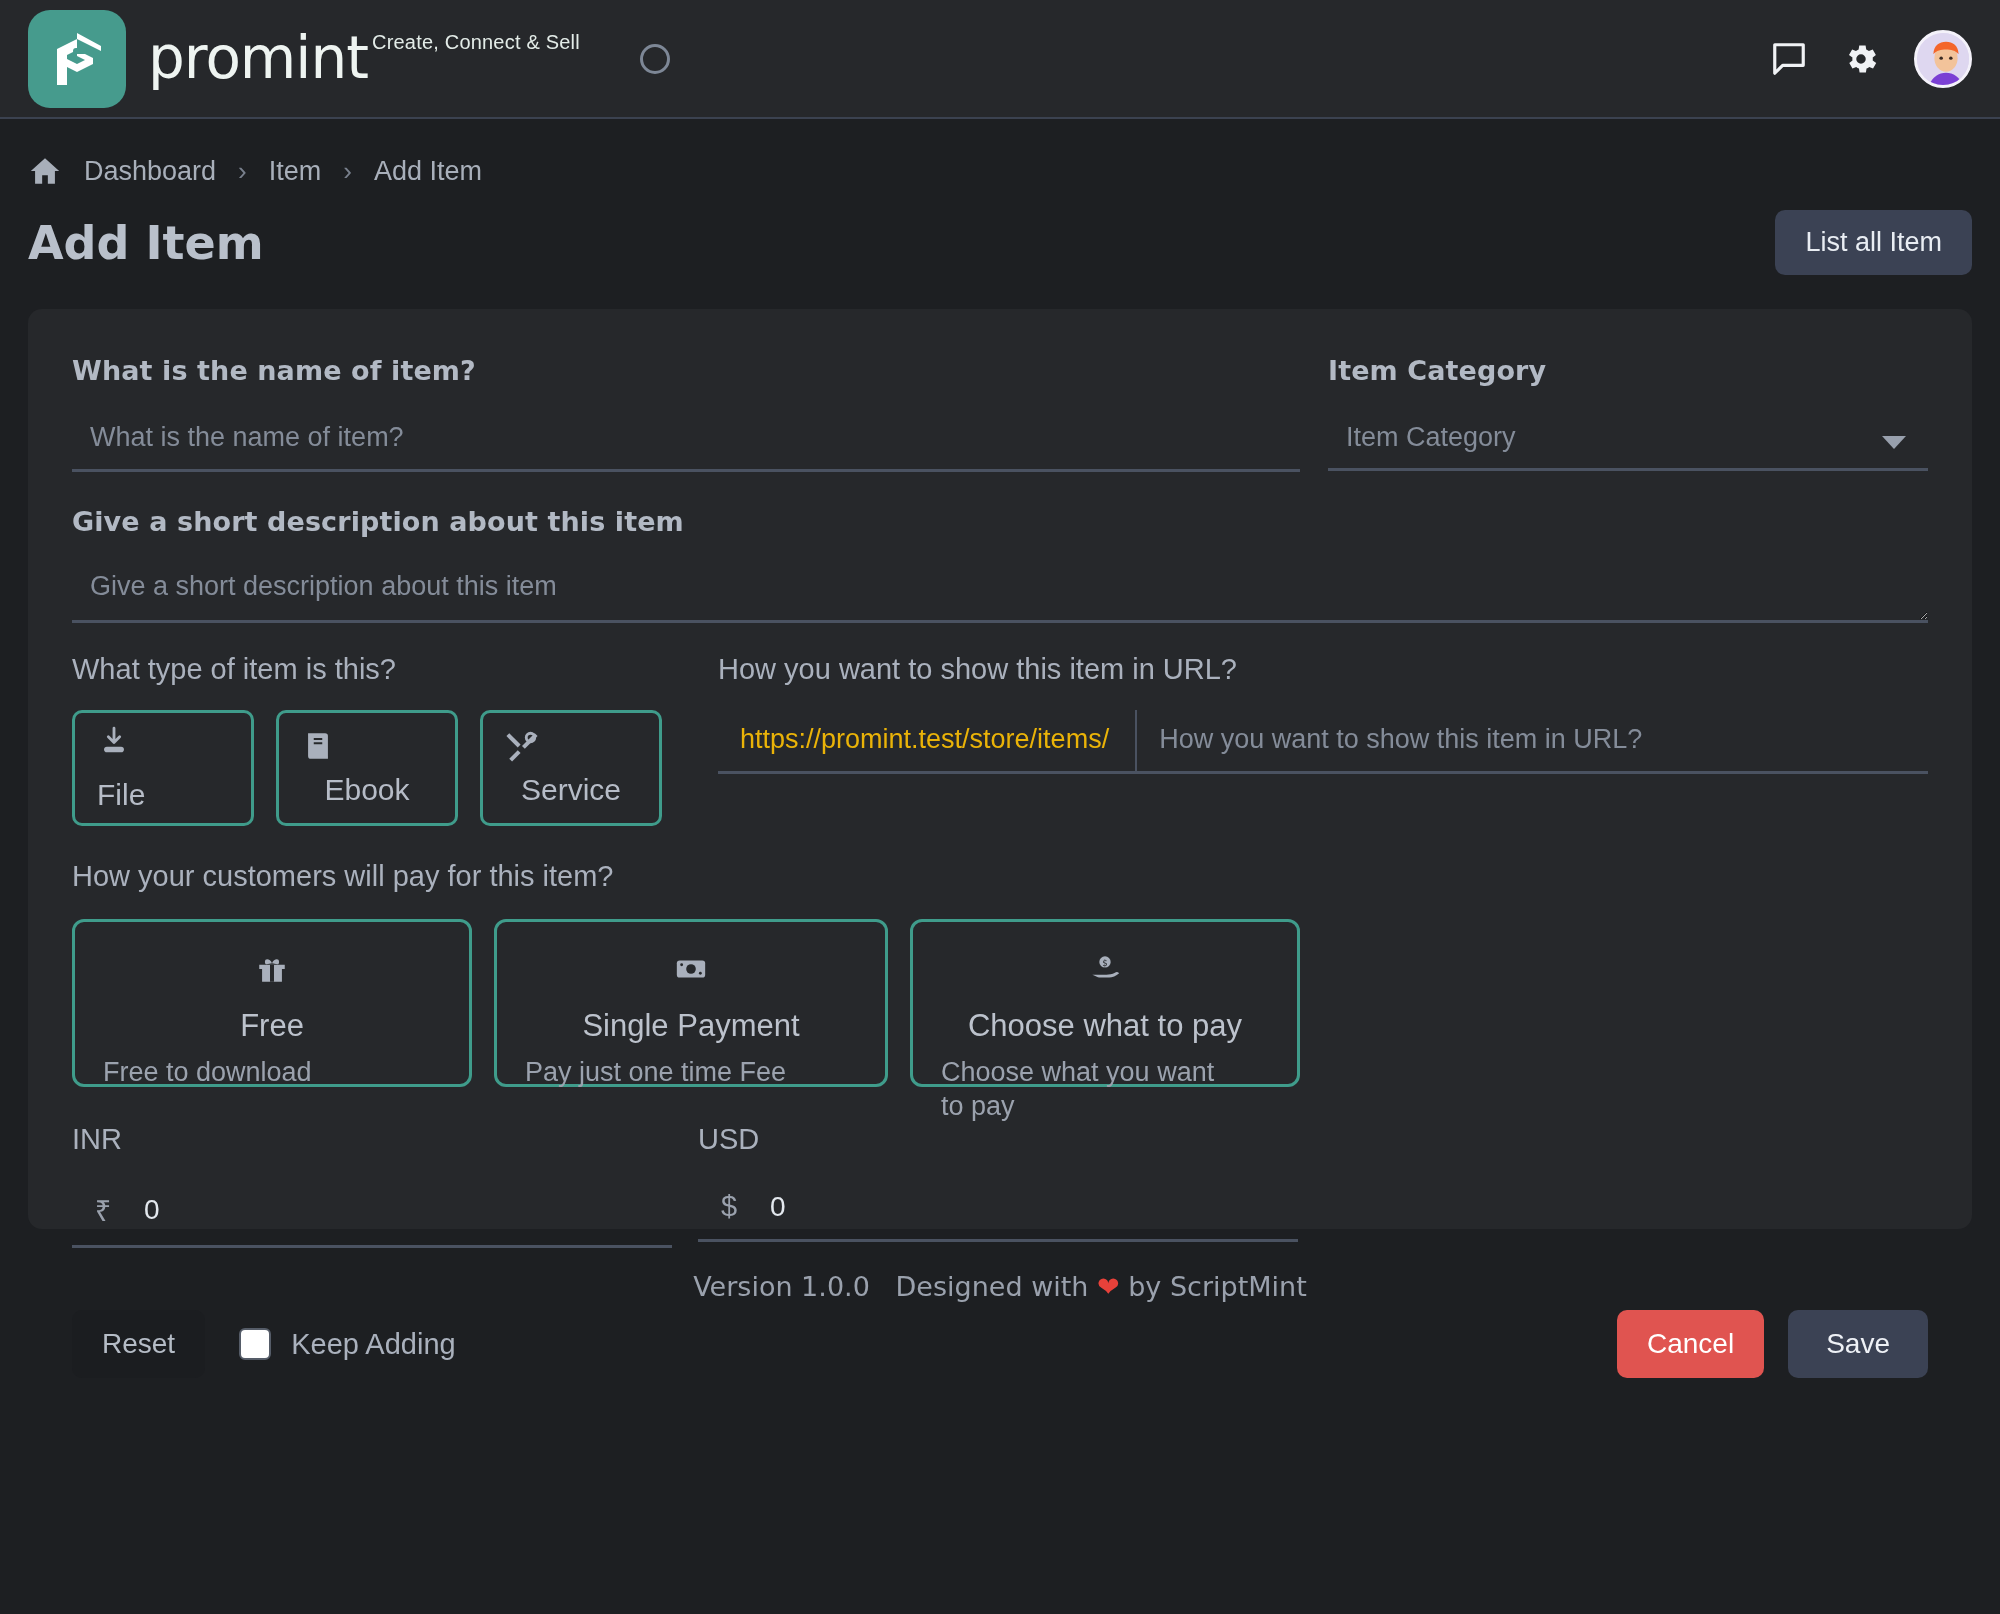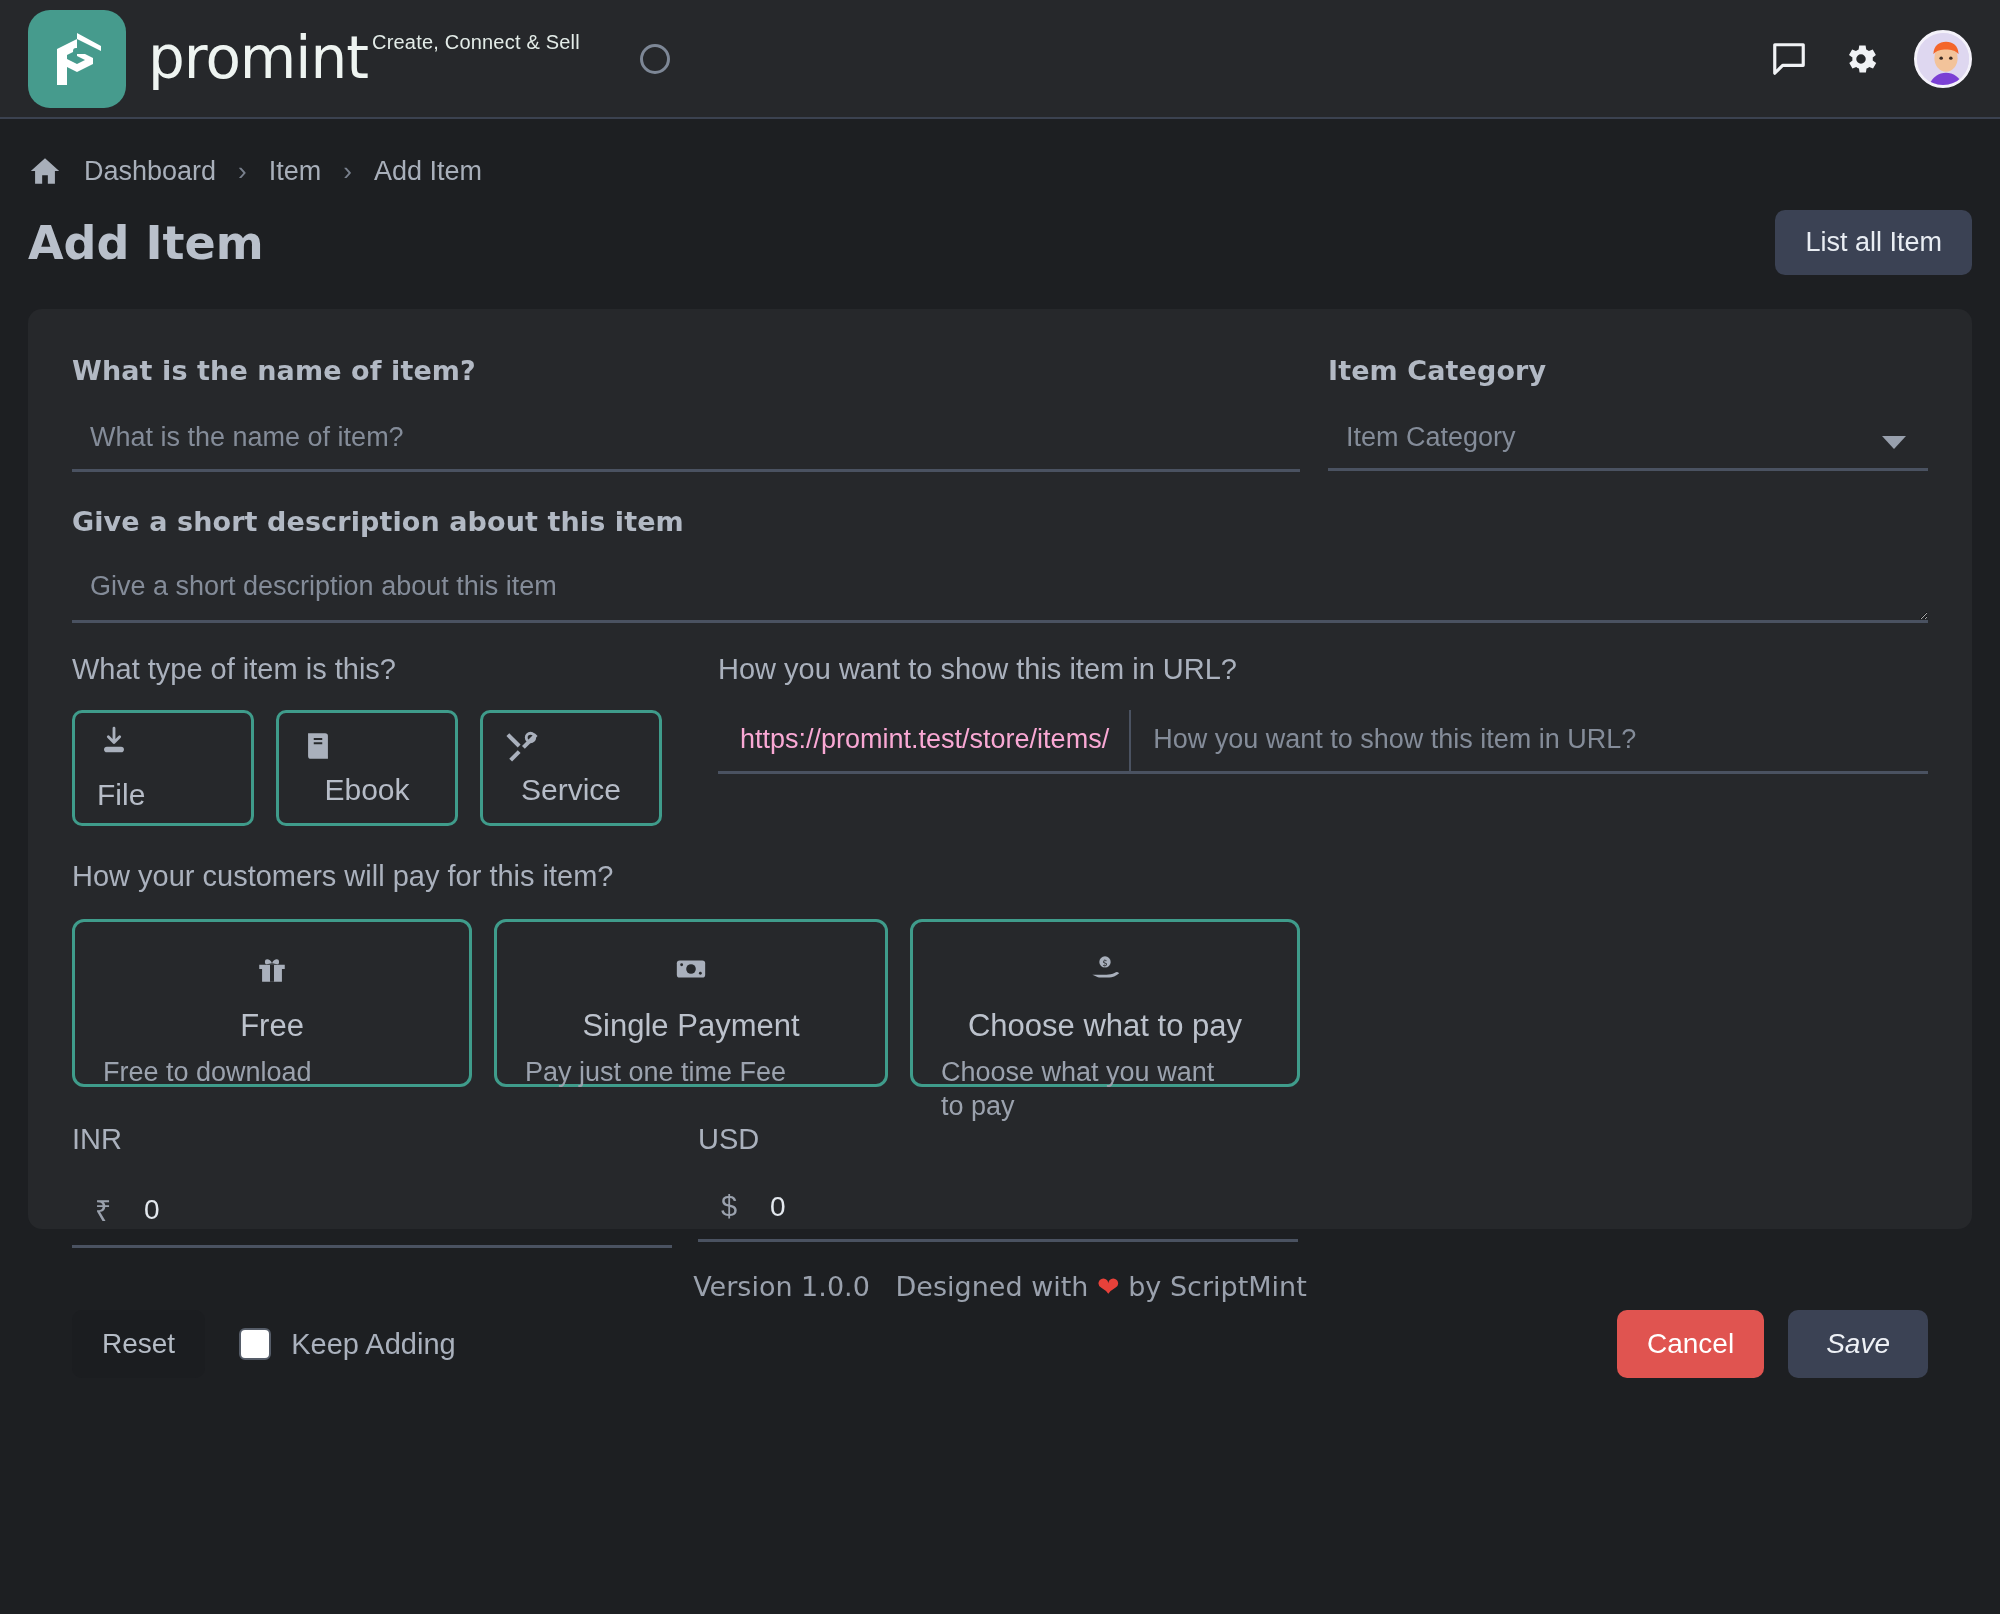--- a/index.html
+++ b/index.html
@@ -140,21 +140,21 @@
   .type-btn .tlabel { font-size: 30px; color: #b6bcc7; }
   .mi { width: 34px; height: 34px; display: block; fill: #a9b0bc; }
 
   
   .url-area { flex: 1; margin-left: 26px; }
   .url-group {
     display: flex; align-items: stretch; margin-top: 24px;
     border-bottom: 3px solid #4a5261;
   }
   .url-prefix {
-    font-size: 27px; color: #f9a8d4; padding: 14px 20px 16px 22px;
+    font-size: 27px; color: #eab308; padding: 14px 26px 16px 22px;
     border-right: 2px solid #4a5261; white-space: nowrap;
     display: flex; align-items: center; text-align: right;
   }
   .url-input {
     border: none; background: transparent; flex: 1;
     font-size: 27px; color: #dfe4ea; padding: 14px 22px 16px 22px;
     font-family: "Liberation Sans", sans-serif; outline: none;
   }
   .url-input::placeholder { color: #848c99; }
 
@@ -195,21 +195,21 @@
   .actions {
     display: flex; align-items: center; margin-top: 62px;
   }
   .btn {
     border: none; border-radius: 10px; cursor: pointer;
     font-size: 28px; padding: 18px 30px;
     font-family: "Liberation Sans", sans-serif;
   }
   .btn-reset { background: #1b1d20; color: #b5bcc6; }
   .btn-cancel { background: #e05450; color: #ffffff; margin-left: auto; }
-  .btn-save { background: #3b4254; color: #eef1f6; margin-left: 24px; padding: 18px 38px; font-style: italic; }
+  .btn-save { background: #3b4254; color: #eef1f6; margin-left: 24px; padding: 18px 38px; }
   .keep {
     display: flex; align-items: center; gap: 20px; margin-left: 34px;
   }
   .cb {
     width: 32px; height: 32px; border-radius: 6px;
     background: #ffffff; border: 2px solid #555c68; cursor: pointer;
     appearance: none; -webkit-appearance: none;
   }
   .keep-label { font-size: 29px; color: #aab1bd; }
 

